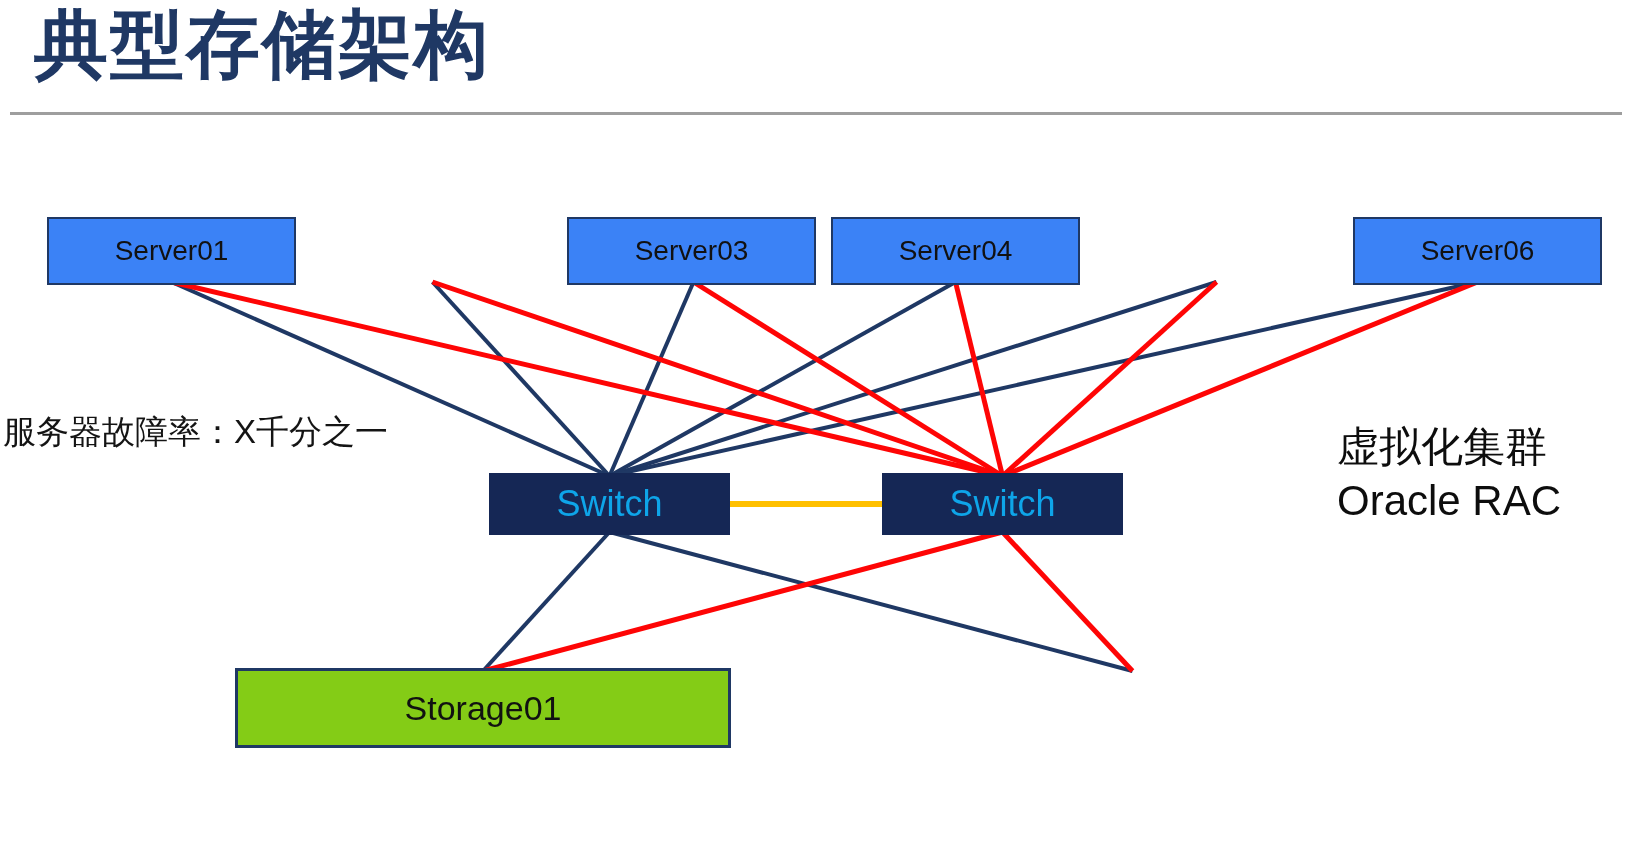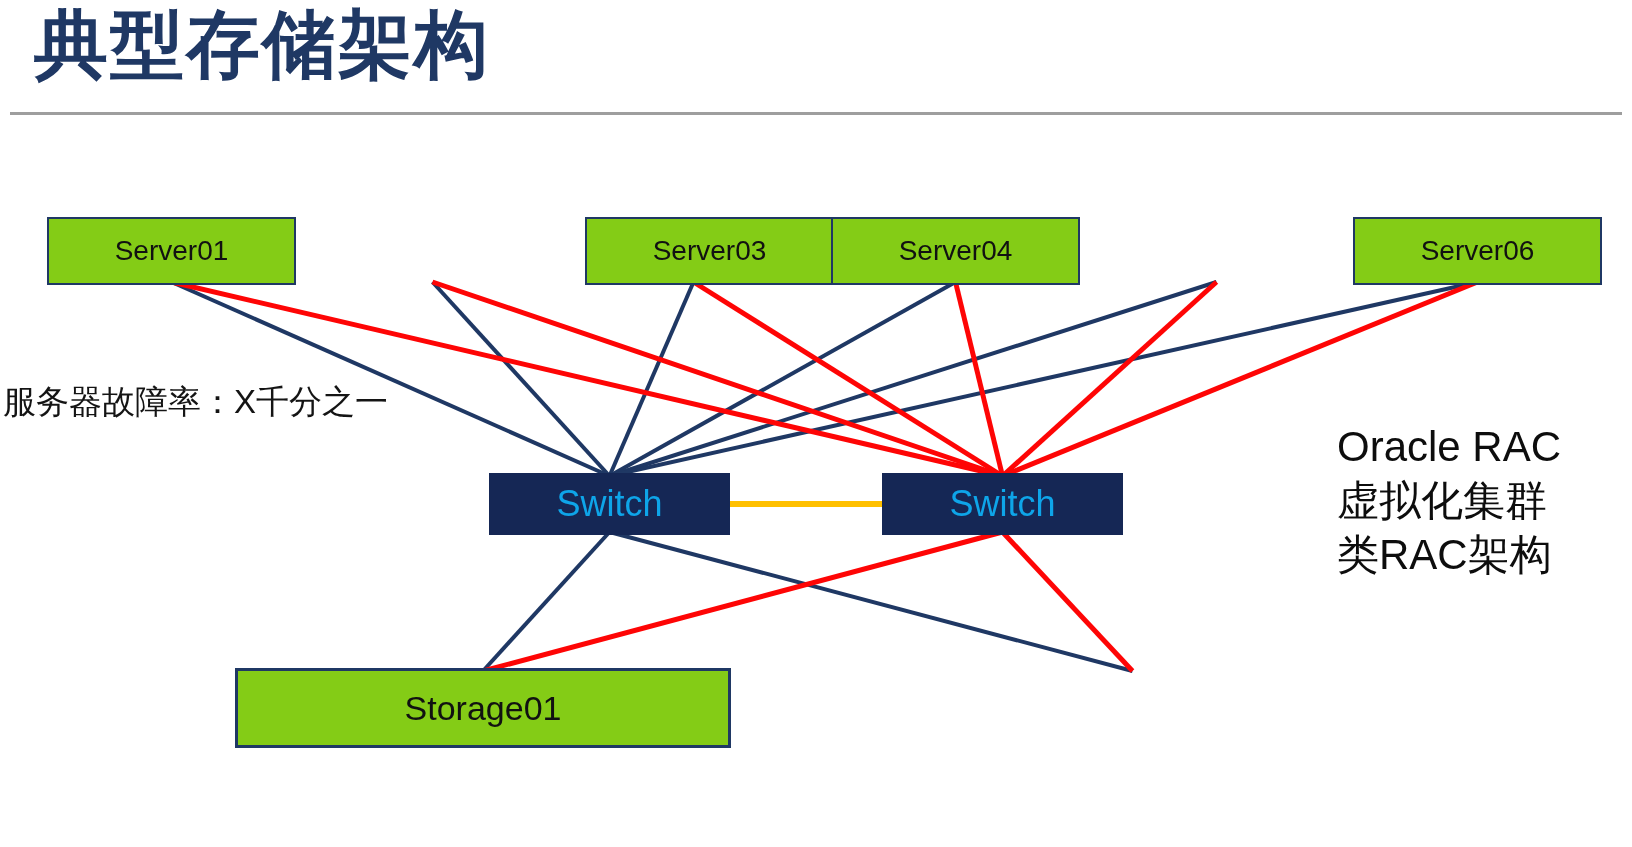--- a/index.html
+++ b/index.html
@@ -12,33 +12,33 @@
   .slide-title{
     left:34px;top:-4px;font-size:74px;font-weight:bold;color:#1F3864;
     letter-spacing:2px;z-index:3;white-space:nowrap;
   }
   .title-rule{left:10px;top:112px;width:1612px;height:3px;background:#9E9E9E;z-index:2;}
   .node{
     display:flex;align-items:center;justify-content:center;text-align:center;
     box-sizing:border-box;z-index:4;
   }
   .server{
-    top:217px;width:249px;height:68px;background:#84cc16;border:2px solid #1F3864;
+    top:217px;width:249px;height:68px;background:#3b82f6;border:2px solid #1F3864;
     font-size:28px;color:#111111;
   }
   .switch{
     top:473px;width:241px;height:62px;background:#152755;
     font-size:36px;color:#0ea5e9;
   }
   .storage{
     top:668px;height:80px;background:#84cc16;border:3px solid #1F3864;
     font-size:34px;color:#111111;
   }
   .rate-label{
-    left:3px;font-size:33px;color:#141414;z-index:3;white-space:nowrap;line-height:38px;
+    left:3px;font-size:33px;color:#141414;z-index:3;white-space:nowrap;line-height:38px;margin-top:30px;
   }
   .cluster-note{
     left:1337px;top:420px;font-size:42px;line-height:54px;color:#0D0D0D;z-index:3;white-space:nowrap;
   }
 </style>
 </head>
 <body>
 
 <div class="stage">
 
@@ -61,42 +61,41 @@
       <line x1="1002.5" y1="532" x2="1132.5" y2="671" stroke="#FE0505" stroke-width="5"></line>
       <line x1="728" y1="504" x2="884" y2="504" stroke="#FFC000" stroke-width="6"></line>
     </svg>
 
   <div class="abs slide-title">典型存储架构</div>
   <div class="abs title-rule"></div>
 
   <div class="abs node server" id="server-1" style="left:47px">
     <span>Server01</span>
   </div>
-  <div class="abs node server" id="server-3" style="left:585px">
+  <div class="abs node server" id="server-3" style="left:567px">
     <span>Server03</span>
   </div>
   <div class="abs node server" id="server-4" style="left:831px">
     <span>Server04</span>
   </div>
   <div class="abs node server" id="server-6" style="left:1353px">
     <span>Server06</span>
   </div>
 
   <div class="abs rate-label" style="top:383px">服务器故障率：X千分之一</div>
 
   <div class="abs node switch" id="switch-a" style="left:489px">
     <span>Switch</span>
   </div>
   <div class="abs node switch" id="switch-b" style="left:882px">
     <span>Switch</span>
   </div>
 
   <div class="abs cluster-note">
+    <div>虚拟化集群</div>
     <div>Oracle RAC</div>
-    <div>虚拟化集群</div>
-    <div>类RAC架构</div>
   </div>
 
   <div class="abs node storage" id="storage-1" style="left:235px;width:496px">
     <span>Storage01</span>
   </div>
 
 </div>
 
 </body></html>

